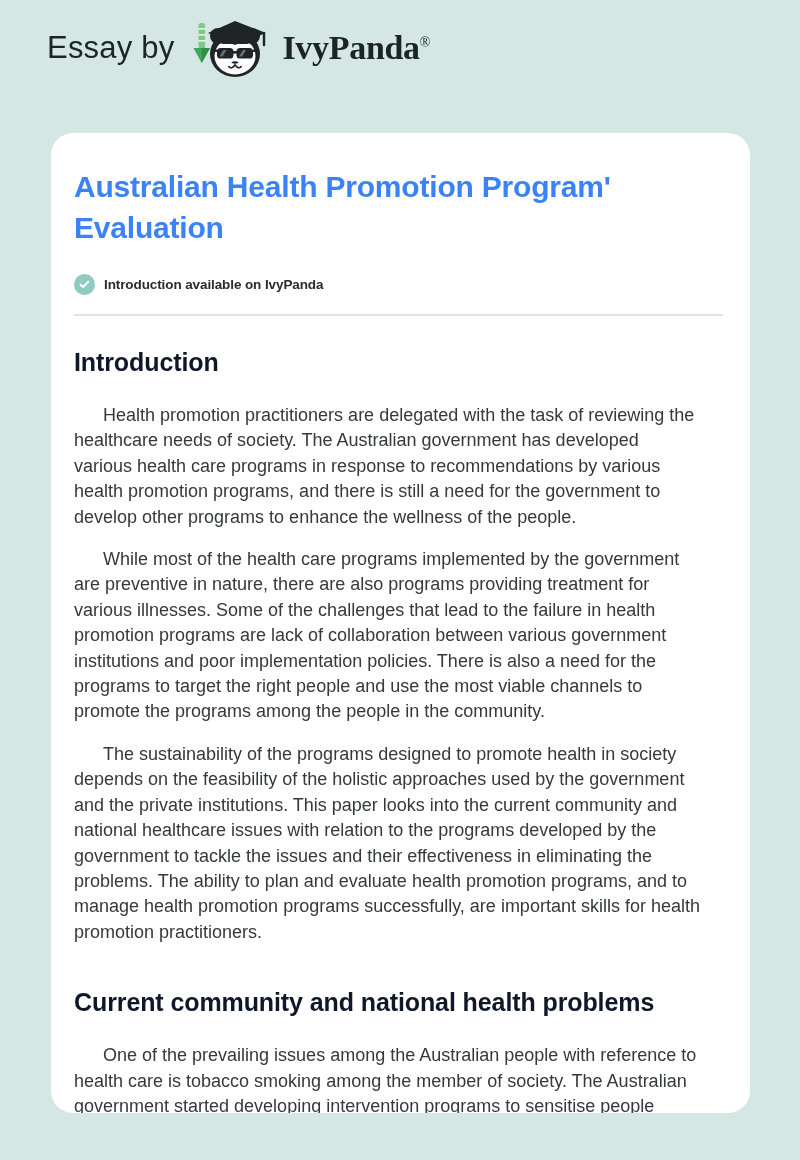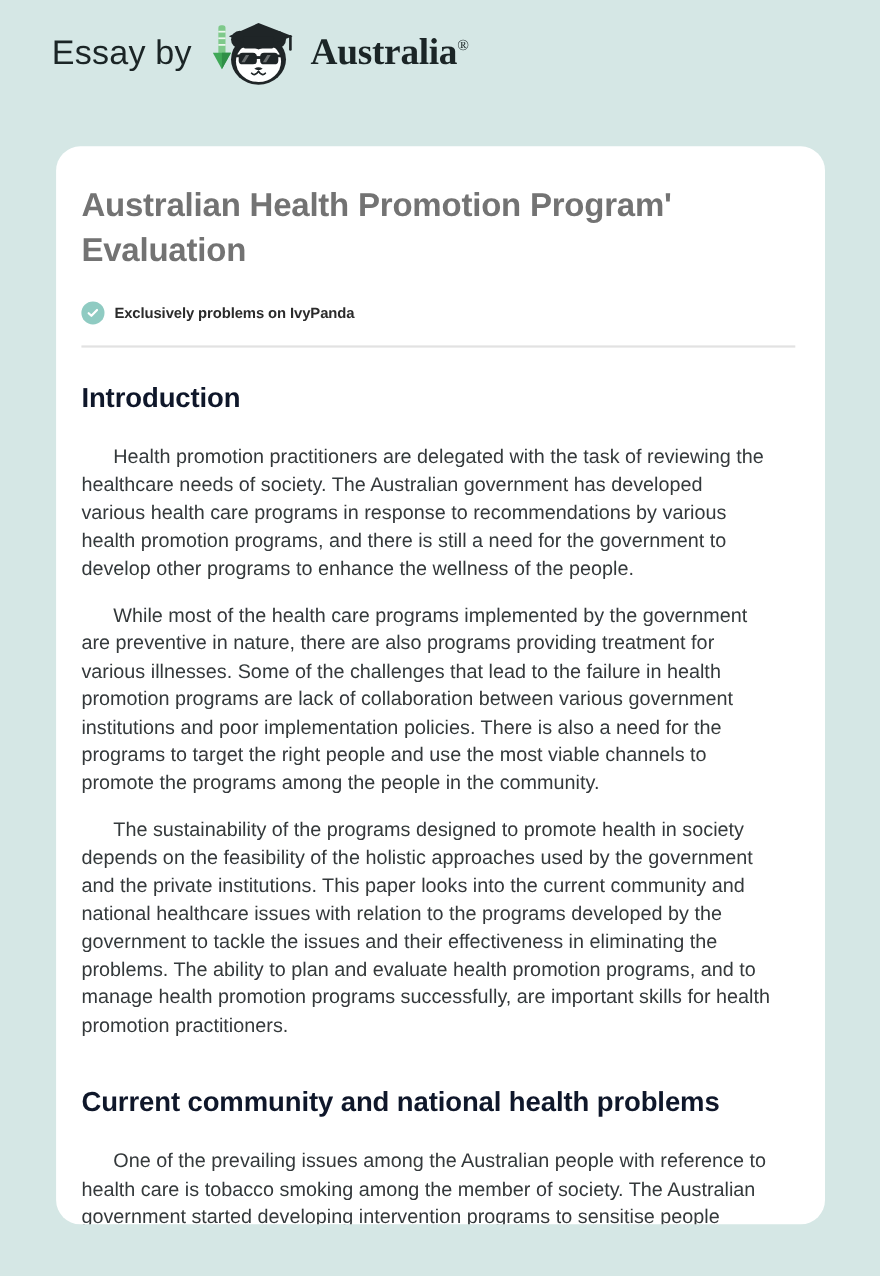--- a/index.html
+++ b/index.html
@@ -75,21 +75,21 @@
     overflow: hidden;
   }
   .doc-inner {
     padding-left: 0;
   }
 
   .doc-title {
     font-size: 30px;
     line-height: 41px;
     font-weight: bold;
-    color: #737373;
+    color: #3b82f6;
     margin: 0 0 0 0;
     letter-spacing: -0.2px;
     max-width: 620px;
   }
 
   .exclusive-badge {
     display: flex;
     align-items: center;
     gap: 9px;
     margin-top: 26px;
@@ -179,37 +179,37 @@
           <ellipse cx="47" cy="50" rx="8.5" ry="6.5" fill="#ffffff"></ellipse>
           <path d="M43.2 47.5 Q47 44.8 50.8 47.5 Q47 50.2 43.2 47.5 Z" fill="#1f2527"></path>
           <path d="M47 50 Q43.6 54.5 40.8 51.6" stroke="#1f2527" stroke-width="1.6" fill="none" stroke-linecap="round"></path>
           <path d="M47 50 Q50.4 54.5 53.2 51.6" stroke="#1f2527" stroke-width="1.6" fill="none" stroke-linecap="round"></path>
 
           <path d="M20 18 L47 6 L78 18 L47 30 Z" fill="#1f2527"></path>
           <rect x="33" y="18" width="28" height="11" rx="2" fill="#1f2527"></rect>
           <path d="M76 18 L76 30" stroke="#1f2527" stroke-width="2.4" stroke-linecap="round"></path>
         </svg>
       </span>
-      <span class="logo-wordmark"><span>Australia</span><span class="reg">®</span></span>
+      <span class="logo-wordmark"><span>IvyPanda</span><span class="reg">®</span></span>
     </span>
   </div>
 </div>
 
 <div class="doc-card">
   <div class="doc-inner">
 
     <h1 class="doc-title">Australian Health Promotion Program' Evaluation</h1>
 
     <div class="exclusive-badge">
       <span class="check-circle">
         <svg width="13" height="13" viewBox="0 0 13 13" xmlns="http://www.w3.org/2000/svg">
           <path d="M2.6 6.7 L5.1 9.1 L10.2 3.8" stroke="#ffffff" stroke-width="2" fill="none" stroke-linecap="round" stroke-linejoin="round"></path>
         </svg>
       </span>
-      <span class="exclusive-label">Exclusively problems on IvyPanda</span>
+      <span class="exclusive-label">Introduction available on IvyPanda</span>
     </div>
 
     <div class="divider"></div>
 
     <h2 class="section-heading">Introduction</h2>
     <p class="body-paragraph first">Health promotion practitioners are delegated with the task of reviewing the healthcare needs of society. The Australian government has developed various health care programs in response to recommendations by various health promotion programs, and there is still a need for the government to develop other programs to enhance the wellness of the people.</p>
     <p class="body-paragraph">While most of the health care programs implemented by the government are preventive in nature, there are also programs providing treatment for various illnesses. Some of the challenges that lead to the failure in health promotion programs are lack of collaboration between various government institutions and poor implementation policies. There is also a need for the programs to target the right people and use the most viable channels to promote the programs among the people in the community.</p>
     <p class="body-paragraph">The sustainability of the programs designed to promote health in society depends on the feasibility of the holistic approaches used by the government and the private institutions. This paper looks into the current community and national healthcare issues with relation to the programs developed by the government to tackle the issues and their effectiveness in eliminating the problems. The ability to plan and evaluate health promotion programs, and to manage health promotion programs successfully, are important skills for health promotion practitioners.</p>
 
     <h2 class="section-heading tight">Current community and national health problems</h2>

